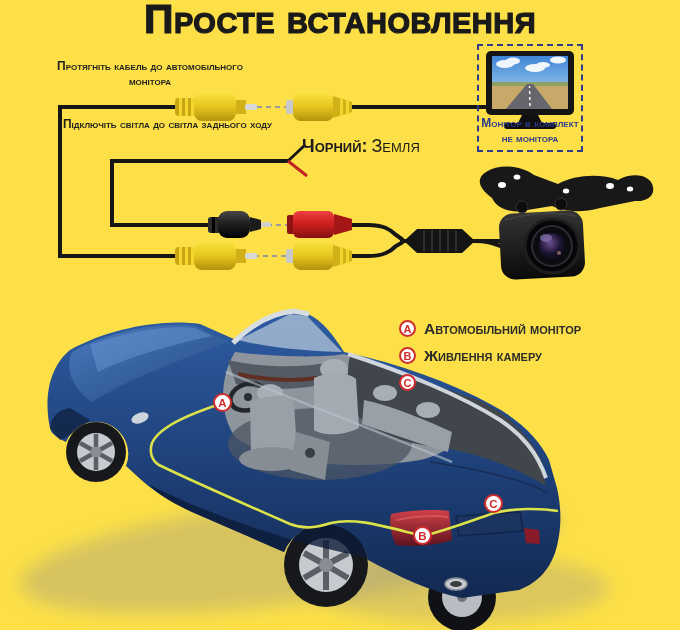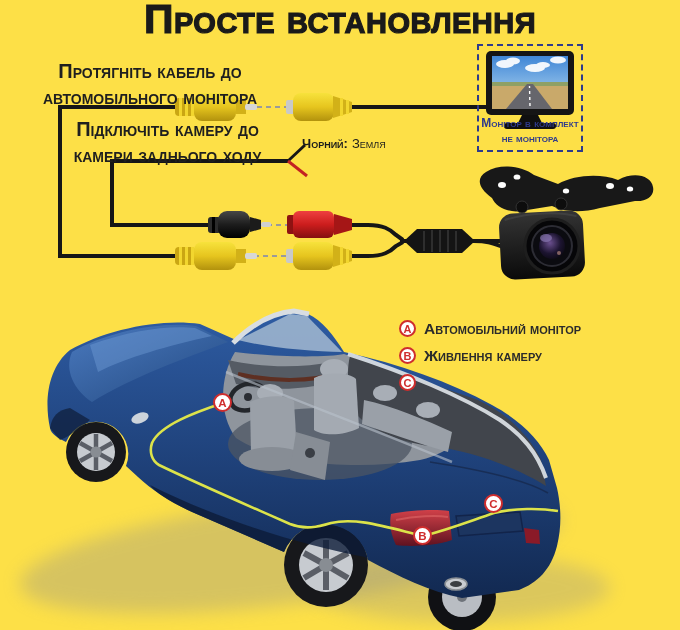--- a/index.html
+++ b/index.html
@@ -6,25 +6,25 @@
   .stage{position:relative;width:680px;height:630px;background:#fde047;overflow:hidden;
          font-family:"Liberation Sans", sans-serif;}
   .sc{font-variant:small-caps;}
   svg.layer{position:absolute;left:0;top:0;z-index:1;pointer-events:none;}
 
   .title{position:absolute;left:0;top:-4px;width:100%;text-align:center;
          font-size:41px;font-weight:800;color:#1a1a1a;letter-spacing:.5px;
          -webkit-text-stroke:1.2px #1a1a1a;z-index:3;}
 
   .lbl{position:absolute;z-index:3;text-align:center;font-weight:700;color:#1f1f1f;
-       font-size:20px;line-height:1.28;}
+       font-size:12px;line-height:1.28;}
   .lbl1{left:35px;top:59px;width:230px;}
   .lbl2{left:50px;top:117px;width:235px;}
 
-  .wire-lbl{position:absolute;z-index:3;font-size:13px;white-space:nowrap;}
+  .wire-lbl{position:absolute;z-index:3;font-size:18px;white-space:nowrap;}
   .wire-lbl .n{font-weight:800;}
   .wire-lbl .v{font-weight:400;margin-left:4px;}
   .wl-black{left:302px;top:136px;color:#1c1c1c;}
   .wl-red{left:305px;top:166px;color:#c32222;}
 
   .monitor-box{position:absolute;left:477px;top:44px;width:106px;height:108px;
                border:2px dashed #2e3a8c;box-sizing:border-box;z-index:2;}
   .monitor-note{position:absolute;left:0;bottom:3px;width:100%;text-align:center;
                 font-size:12px;font-weight:700;color:#2e3a8c;line-height:1.3;}
 
@@ -307,21 +307,21 @@
                C192,481 242,503 290,524 C305,530 318,527 331,523
                C356,517 386,527 423,536 C450,529 470,521 494,513
                C515,508 540,508 558,511" fill="none" stroke="#dce34a" stroke-width="2.6"></path>
     </g>
   </svg>
 
   <div class="title sc">Просте встановлення</div>
 
   <div class="lbl lbl1 sc">Протягніть кабель до автомобільного монітора</div>
 
-  <div class="lbl lbl2 sc">Підключіть камеру до камери заднього ходу</div>
+  <div class="lbl lbl2 sc">Підключіть світла до світла заднього ходу</div>
 
   <div class="wire-lbl wl-black sc">
     <span class="n">Чорний:</span><span class="v">Земля</span>
   </div>
 
 
   <div class="monitor-box">
     <div class="monitor-note sc">
       <div>Монітор в комплект</div>
       <div>не монітора</div>

